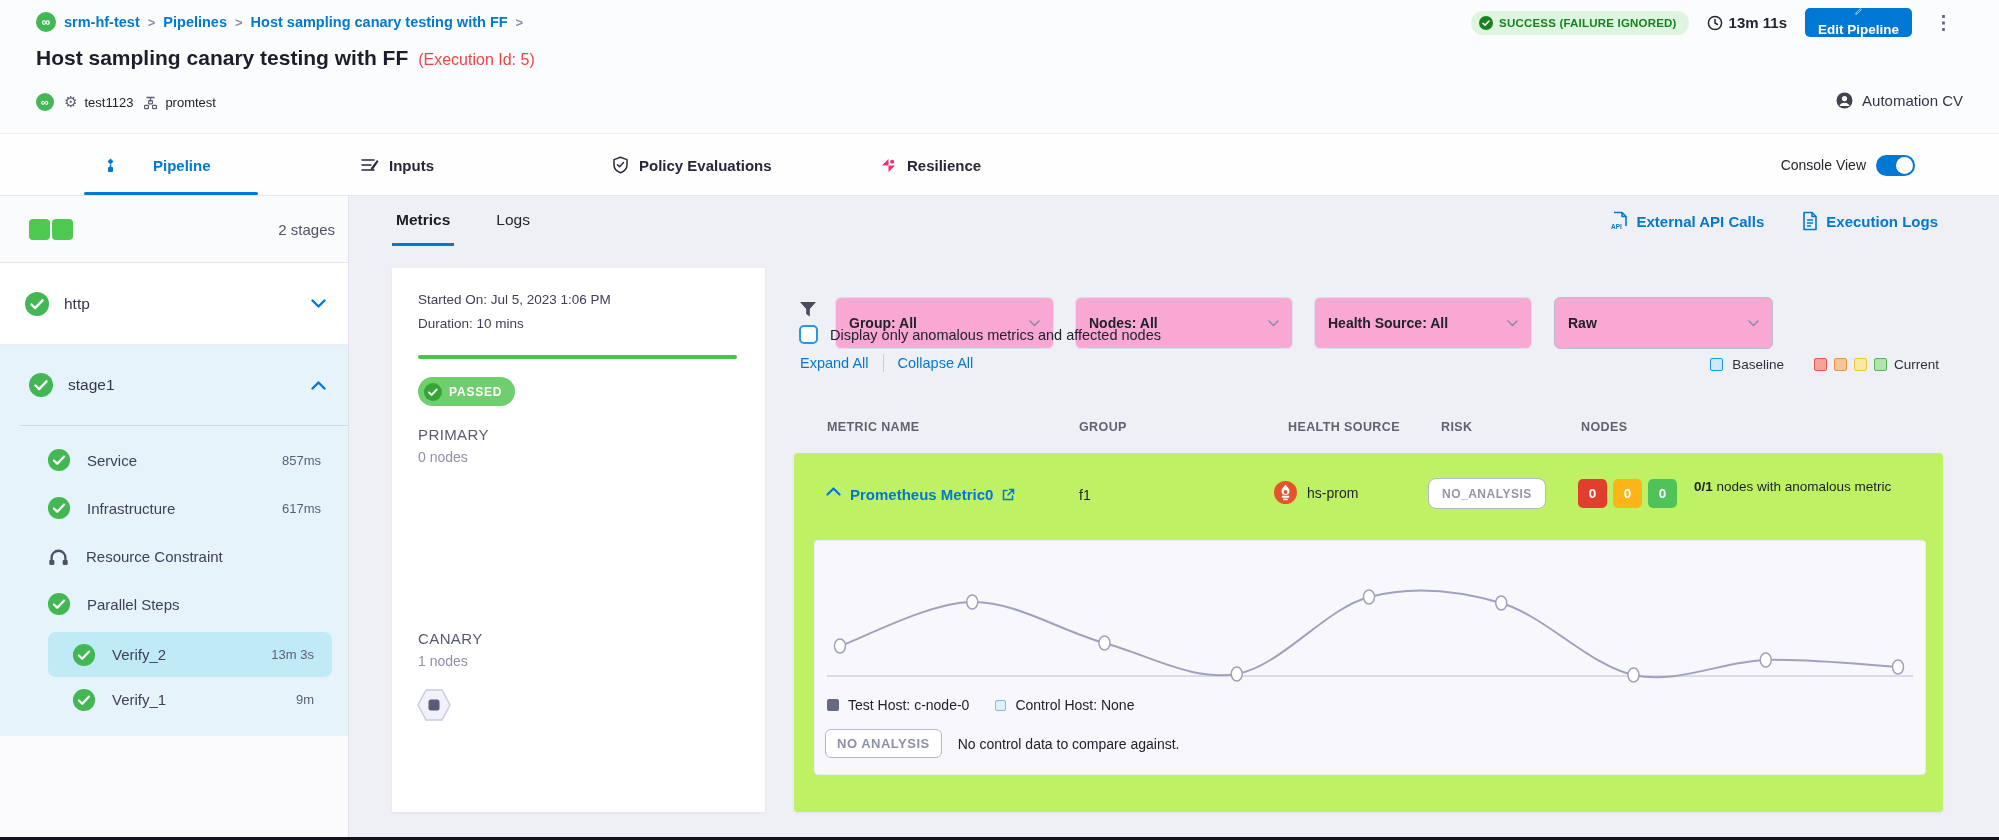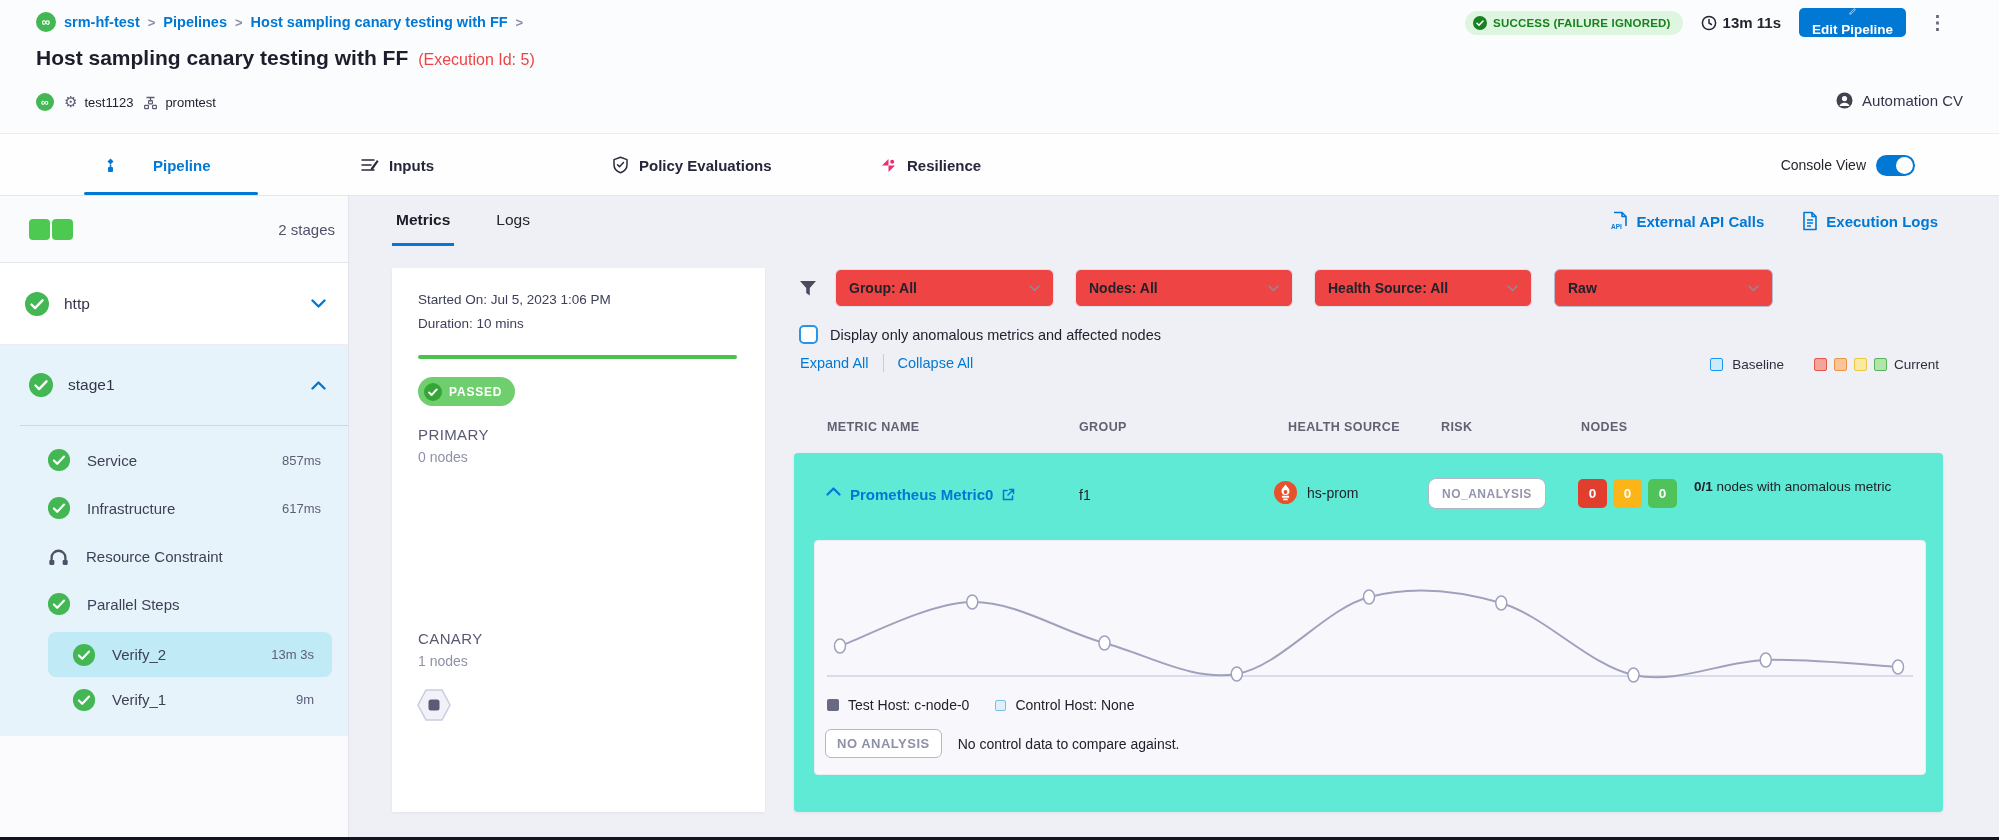--- a/index.html
+++ b/index.html
@@ -7,21 +7,21 @@
   body { font-family:"Liberation Sans", sans-serif; }
   #app { position:relative; width:1999px; height:840px; background:#eef0f5; overflow:hidden; }
   #app::after { content:""; position:absolute; left:0; right:0; bottom:0; height:3px; background:#141420; }
 
   
   .header { position:absolute; top:0; left:0; right:0; height:133px; background:#fbfcfe; }
   .crumbs { position:absolute; top:12px; left:36px; display:flex; align-items:center; gap:8px; }
   .crumb-link { color:#0278d5; font-size:14.5px; font-weight:700; text-decoration:none; cursor:pointer; }
   .crumb-sep { color:#8b8da3; font-size:13px; font-weight:700; }
   .logo-badge { width:20px; height:20px; border-radius:50%; background:#42b753; color:#fff; display:flex; align-items:center; justify-content:center; font-size:12px; font-weight:700; }
-  .hdr-right { position:absolute; top:8px; right:48px; display:flex; align-items:center; gap:18px; }
+  .hdr-right { position:absolute; top:8px; right:42px; display:flex; align-items:center; gap:18px; }
   .status-pill { display:flex; align-items:center; gap:6px; background:#def5e0; border-radius:12px; height:24px; padding:0 12px 0 8px; }
   .status-pill span { color:#17821f; font-size:11.5px; font-weight:700; letter-spacing:.2px; }
   .elapsed { display:flex; align-items:center; gap:6px; color:#24252f; font-size:15px; font-weight:600; }
   .edit-btn { display:flex; align-items:center; gap:7px; background:#0278d5; border:none; border-radius:5px; height:29px; padding:0 13px; color:#fff; font-size:13.5px; font-weight:600; cursor:pointer; font-family:inherit;flex-direction:column; }
   .kebab { color:#63657a; font-size:19px; font-weight:700; letter-spacing:0; cursor:pointer; line-height:29px; padding:0 4px; }
   .title-row { position:absolute; top:46px; left:36px; display:flex; align-items:baseline; gap:10px; }
   .title-row h1 { font-size:21px; font-weight:700; color:#1d1e2c; }
   .exec-id { font-size:16px; color:#ef4444; }
   .tags-row { position:absolute; top:93px; left:36px; display:flex; align-items:center; gap:10px; }
   .tag-item { display:flex; align-items:center; gap:7px; color:#22232e; font-size:13px; }
@@ -72,21 +72,21 @@
   .primary-block { position:absolute; left:26px; top:158px; }
   .canary-block { position:absolute; left:26px; top:362px; }
   .hexagon { position:absolute; left:23px; top:418px; cursor:pointer; }
 
   
   .metrics-area { position:absolute; left:794px; top:196px; width:1160px; height:644px; }
   .api-links { position:absolute; top:15px; right:16px; display:flex; gap:38px; }
   .api-link { display:flex; align-items:center; gap:8px; color:#0278d5; font-size:15px; font-weight:700; cursor:pointer; }
   .filter-row { position:absolute; left:5px; top:73px; display:flex; align-items:center; }
   .funnel { margin-right:18px; display:flex; }
-  .dropdown { height:38px; background:#ef4444; border:1px solid #dfe1ea; border-radius:6px; display:flex; align-items:center; justify-content:space-between; padding:0 13px; cursor:pointer; }
+  .dropdown { height:52px; background:#f9a8d4; border:1px solid #dfe1ea; border-radius:6px; display:flex; align-items:center; justify-content:space-between; padding:0 13px; cursor:pointer;margin-top:28px; }
   .dropdown span { font-size:14px; font-weight:600; color:#21222b; }
   .dd-1 { width:219px; margin-right:21px; }
   .dd-2 { width:218px; margin-right:21px; }
   .dd-3 { width:218px; margin-right:22px; }
   .dd-4 { width:219px; border-color:#b9bdca; }
   .chk-row { position:absolute; left:5px; top:129px; display:flex; align-items:center; gap:12px; cursor:pointer; }
   .checkbox { width:19px; height:19px; border:2px solid #2a94e6; border-radius:5px; background:#fff; }
   .chk-row span { font-size:14.5px; color:#202230; }
   .expand-row { position:absolute; left:6px; top:158px; display:flex; align-items:center; gap:14px; }
   .expand-row a { color:#0278d5; font-size:14.5px; font-weight:500; text-decoration:none; cursor:pointer; }
@@ -95,21 +95,21 @@
   .lg-sq { width:13px; height:13px; border-radius:2px; }
   .lg-baseline { background:#cdeafc; border:1.5px solid #1b97f0; margin-right:2px; }
   .lg-red { background:#f5a49c; border:1.5px solid #e4574b; }
   .lg-orange { background:#f8c49a; border:1.5px solid #ee9243; }
   .lg-yellow { background:#fae9a2; border:1.5px solid #edc53f; }
   .lg-green { background:#b4e3ac; border:1.5px solid #54b757; }
   .lg-gap { width:16px; }
   .thead { position:absolute; top:224px; font-size:12.5px; font-weight:700; color:#606271; letter-spacing:.4px; }
   .th-0 { left:33px; } .th-1 { left:285px; } .th-2 { left:494px; } .th-3 { left:647px; } .th-4 { left:787px; }
 
-  .metric-card { position:absolute; left:0; top:257px; width:1149px; height:359px; background:#5eead4; border-radius:4px; box-shadow:0 1px 3px rgba(40,41,61,.07); }
+  .metric-card { position:absolute; left:0; top:257px; width:1149px; height:359px; background:#bef264; border-radius:4px; box-shadow:0 1px 3px rgba(40,41,61,.07); }
   .row-chev { position:absolute; left:32px; top:34px; cursor:pointer; }
   .metric-name { position:absolute; left:56px; top:33px; display:flex; align-items:center; gap:8px; color:#0278d5; font-size:15px; font-weight:700; cursor:pointer; }
   .cell-group { position:absolute; left:285px; top:34px; font-size:14px; color:#23242e; }
   .cell-health { position:absolute; left:480px; top:28px; display:flex; align-items:center; gap:10px; font-size:14px; color:#23242e; }
   .prom-circle { width:23px; height:23px; }
   .risk-badge { position:absolute; left:634px; top:25px; height:31px; padding:0 13px; display:flex; align-items:center; border:1.5px solid #b5b7c8; border-radius:8px; background:#fff; }
   .risk-badge span { font-size:12px; font-weight:700; color:#9395ac; letter-spacing:.5px; }
   .node-badges { position:absolute; left:784px; top:26px; display:flex; gap:6px; }
   .nb { width:29px; height:29px; border-radius:5px; display:flex; align-items:center; justify-content:center; color:#fff; font-size:13.5px; font-weight:700; }
   .nb-red { background:#e23e2e; } .nb-amber { background:#fcb519; } .nb-green { background:#4fc35a; }

